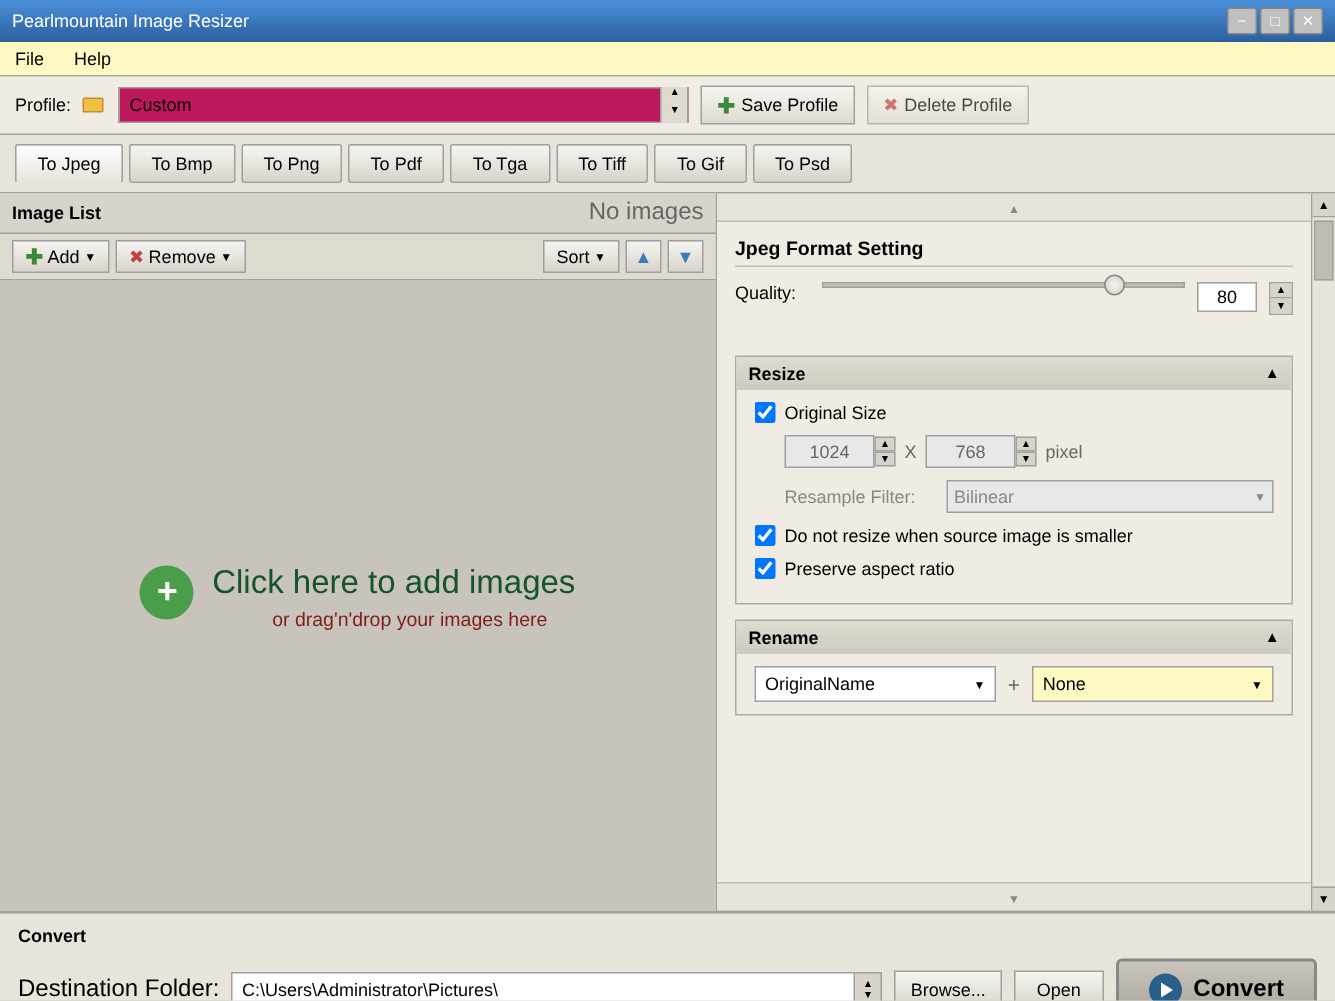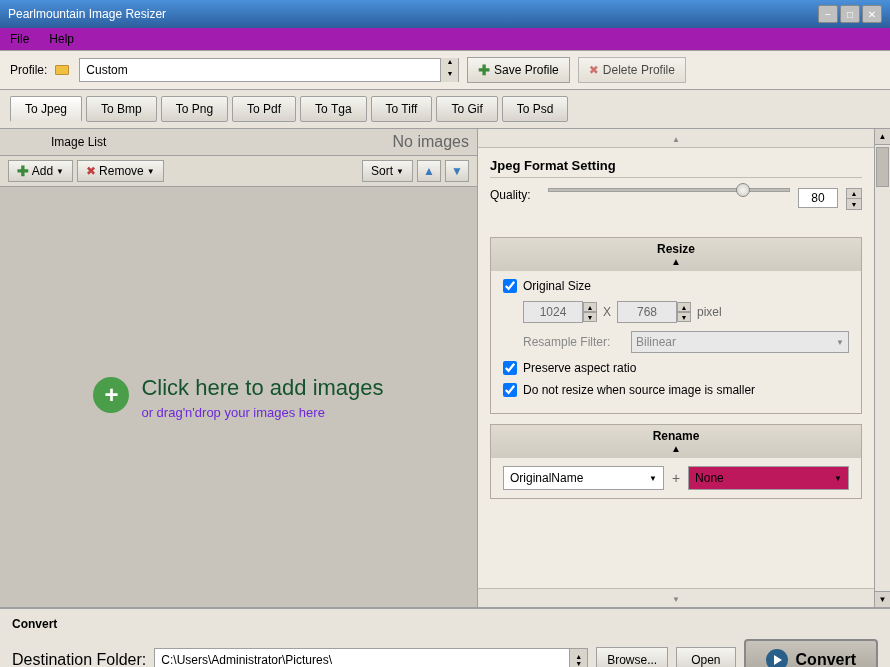--- a/index.html
+++ b/index.html
@@ -32,21 +32,21 @@
       background: #c0c0c0;
       border: 1px solid #888;
       border-radius: 2px;
       display: flex;
       align-items: center;
       justify-content: center;
       font-size: 10px;
       cursor: pointer;
     }
     .menu-bar {
-      background: #a21caf;
+      background: #fef9c3;
       border-bottom: 1px solid #a0a0a0;
       padding: 2px 4px;
       display: flex;
       gap: 8px;
     }
     .menu-item {
       padding: 2px 6px;
       cursor: pointer;
       font-size: 12px;
     }
@@ -56,21 +56,21 @@
       display: flex;
       align-items: center;
       gap: 8px;
       border-bottom: 1px solid #a0a0a0;
     }
     .profile-label { font-size: 12px; }
     .profile-select {
       display: flex;
       align-items: center;
       border: 1px solid #a0a0a0;
-      background: #ffffff;
+      background: #be185d;
       height: 24px;
       width: 380px;
     }
     .profile-select span {
       flex: 1;
       padding: 0 6px;
       font-size: 12px;
     }
     .profile-arrow {
       width: 18px;
@@ -139,21 +139,21 @@
       background: #e8e4dc;
     }
     .image-list-header {
       display: flex;
       align-items: center;
       justify-content: space-between;
       padding: 4px 8px;
       background: #d8d4cc;
       border-bottom: 1px solid #a0a0a0;
     }
-    .image-list-title { font-weight: normal; font-size: 12px; margin-left: 43px; }
+    .image-list-title { font-weight: bold; font-size: 12px; }
     .no-images { font-size: 16px; color: #666; }
     .image-list-toolbar {
       display: flex;
       align-items: center;
       padding: 4px 8px;
       gap: 4px;
       background: #e0dbd0;
       border-bottom: 1px solid #a0a0a0;
     }
     .btn-add, .btn-remove {
@@ -212,22 +212,23 @@
       font-weight: bold;
       margin-bottom: 4px;
     }
     .drop-main-text {
       font-size: 22px;
       color: #14532d;
       font-weight: 300;
     }
     .drop-sub-text {
       font-size: 13px;
-      color: #6d28d9;
+      color: #7f1d1d;
       margin-top: 4px;
+      margin-left: 40px;
     }
     .right-panel {
       flex: 1;
       display: flex;
       flex-direction: column;
       background: #f0ece4;
       overflow: hidden;
     }
     .right-panel-inner {
       flex: 1;
@@ -288,21 +289,20 @@
       background: #f0ece4;
     }
     .section-box-header {
       background: linear-gradient(to bottom, #e0dbd0, #d0cbc0);
       padding: 4px 8px;
       font-weight: bold;
       font-size: 12px;
       display: flex;
       align-items: center;
       justify-content: space-between;
-      flex-direction: column;
     }
     .section-box-content {
       padding: 8px 12px;
     }
     .checkbox-row {
       display: flex;
       align-items: center;
       gap: 6px;
       margin-bottom: 8px;
     }
@@ -375,21 +375,21 @@
       display: flex;
       align-items: center;
       justify-content: space-between;
       padding: 0 6px;
     }
     .rename-plus { font-size: 14px; color: #666; }
     .rename-none {
       flex: 1;
       height: 24px;
       border: 1px solid #a0a0a0;
-      background: #be185d;
+      background: #fef9c3;
       font-size: 12px;
       display: flex;
       align-items: center;
       justify-content: space-between;
       padding: 0 6px;
     }
     .bottom-panel {
       background: #e8e4dc;
       border-top: 2px solid #a0a0a0;
       padding: 8px 12px;
@@ -636,25 +636,25 @@
             </div>
             <div class="resample-row">
               <span class="resample-label">Resample Filter:</span>
               <div class="resample-select">
                 <span>Bilinear</span>
                 <span style="font-size:8px">▼</span>
               </div>
             </div>
             <div class="checkbox-row">
               <input type="checkbox" checked="" style="">
-              <label>Preserve aspect ratio</label>
+              <label>Do not resize when source image is smaller</label>
             </div>
             <div class="checkbox-row">
               <input type="checkbox" checked="" style="">
-              <label>Do not resize when source image is smaller</label>
+              <label>Preserve aspect ratio</label>
             </div>
           </div>
         </div>
 
         <div class="section-box">
           <div class="section-box-header">
             <span>Rename</span>
             <span style="font-size:10px;cursor:pointer">▲</span>
           </div>
           <div class="rename-row">

